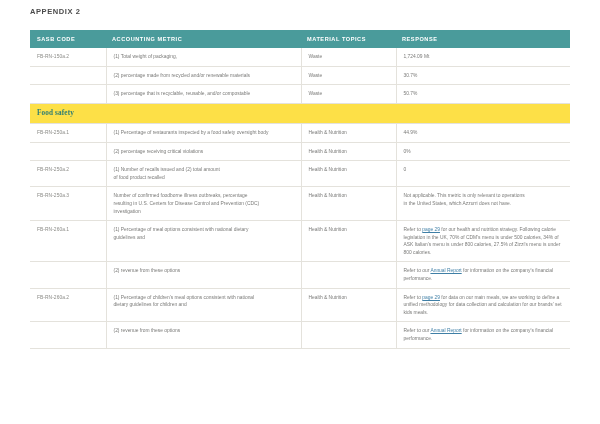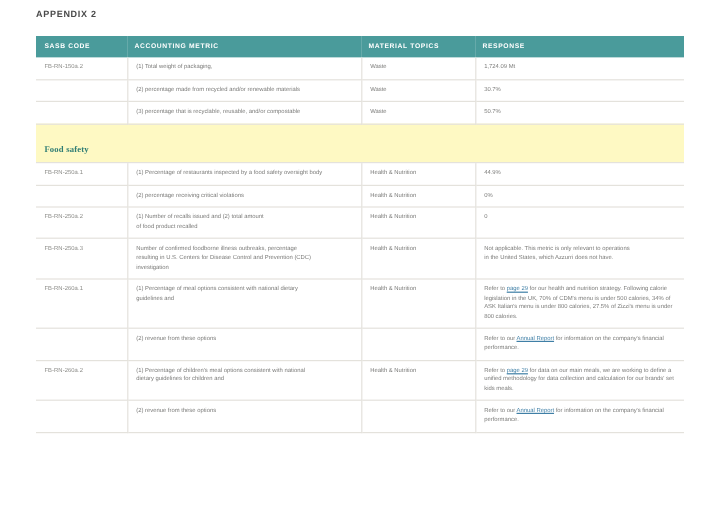--- a/index.html
+++ b/index.html
@@ -77,24 +77,24 @@
     color: #8a8a86;
     white-space: nowrap;
     letter-spacing: 0.05px;
   }
 
   tbody td.last-col {
     border-right: none;
   }
 
   tbody tr.section-row td {
-    background: #fef9c3;
+    background: #fde047;
     border-right: none;
     border-bottom: 0.6px solid #e4e2dc;
-    padding-top: 16px;
+    padding-top: 4px;
     padding-bottom: 4px;
   }
 
   .section-label {
     color: #2f7d74;
     font-family: "Liberation Serif", serif;
     font-size: 7.2px;
     font-weight: bold;
     letter-spacing: 0.15px;
   }

